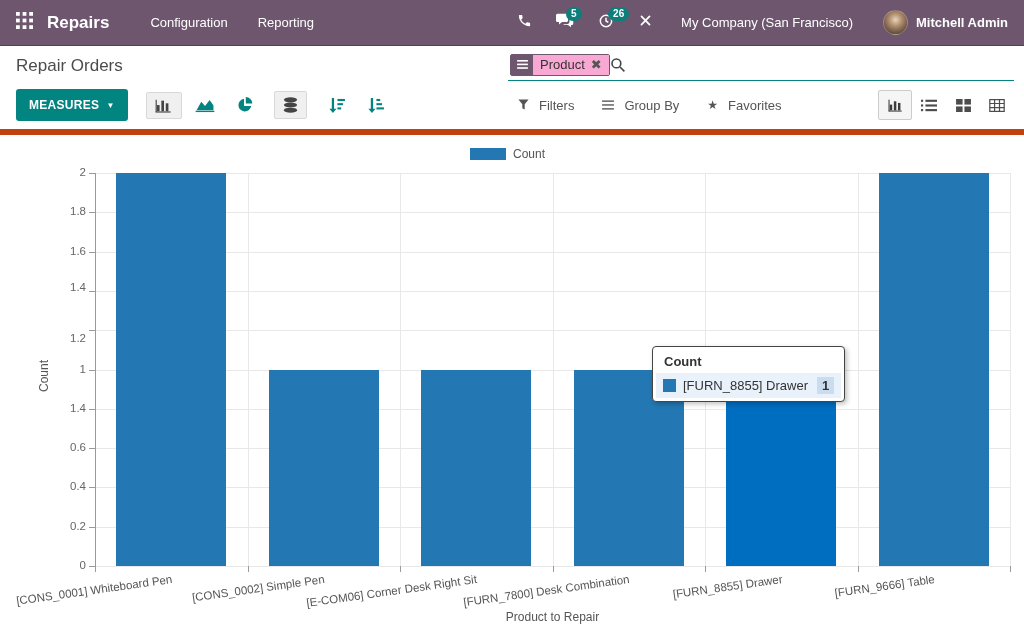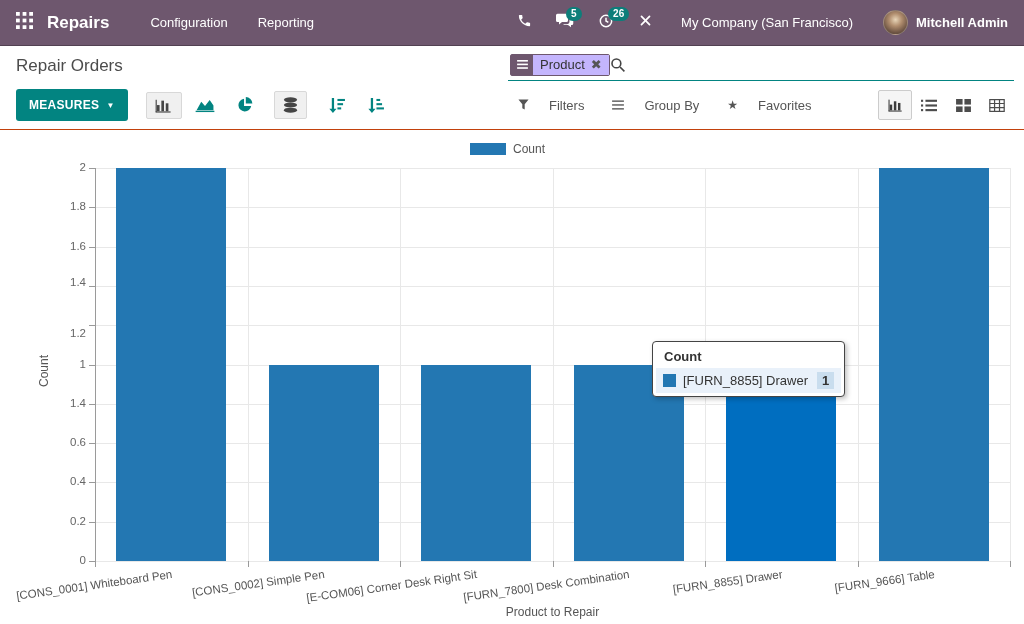--- a/index.html
+++ b/index.html
@@ -25,46 +25,46 @@
   .company-name { font-size:13px; padding:0 16px; cursor:pointer; white-space:nowrap; }
   .user-menu { display:flex; align-items:center; cursor:pointer; padding-left:14px; }
   .avatar {
     width:25px; height:25px; border-radius:50%; margin-right:8px;
     background: radial-gradient(circle at 50% 38%, #e8d5b8 0%, #b08d6e 35%, #6e5544 70%, #4a3a30 100%);
     border:1px solid rgba(255,255,255,.25);
   }
   .user-name { font-size:13px; font-weight:bold; }
 
   
-  .control-panel { padding:0 0 5px 0; border-bottom:1px solid #c2410c; background:#fff; }
+  .control-panel { padding:0 0 5px 0; border-bottom:6px solid #c2410c; background:#fff; }
   .cp-row1 { height:40px; display:flex; align-items:center; padding:0 10px 0 16px; }
   .page-title { font-size:17px; color:#4c4c4c; flex:1; }
   .search-bar {
     width:506px; display:flex; align-items:center; border-bottom:1px solid #028481;
     padding:2px 2px 4px 2px;
   }
   .facet { display:flex; align-items:stretch; border:1px solid #6e576e; border-radius:2px; height:22px; }
   .facet-icon { background:#6e576e; width:22px; display:flex; align-items:center; justify-content:center; }
-  .facet-body { display:flex; align-items:center; padding:0 7px; font-size:13px; color:#333; gap:6px; background:#c4b5fd; }
+  .facet-body { display:flex; align-items:center; padding:0 7px; font-size:13px; color:#333; gap:6px; background:#f9a8d4; }
   .facet-close { color:#555; font-size:13px; cursor:pointer; line-height:1; }
   .search-input { border:none; outline:none; flex:1; font-size:13px; color:#555; padding:2px 6px; font-family:"Liberation Sans",sans-serif; }
   .search-input::placeholder { color:#b8b8b8; }
   .cp-row2 { height:38px; display:flex; align-items:center; padding:0 10px 0 16px; position:relative; }
   .measures-btn {
     background:#028481; color:#fff; font-size:12px; font-weight:bold; border:none;
     padding:9px 13px; border-radius:3px; cursor:pointer; display:flex; align-items:center; gap:7px;
     font-family:"Liberation Sans",sans-serif; letter-spacing:.3px;
   }
   .caret { font-size:8px; }
   .chart-tools { display:flex; align-items:center; margin-left:10px; gap:4px; }
   .tool-btn { padding:5px 8px; border:1px solid transparent; border-radius:2px; cursor:pointer; display:flex; align-items:center; }
   .tool-btn.active { background:#f0f0f0; border-color:#d8d8d8; }
   .tool-btn.gap { margin-left:8px; }
   .center-filters { position:absolute; left:518px; display:flex; align-items:center; gap:28px; }
-  .filter-item { display:flex; align-items:center; gap:20px; font-size:13px; color:#555; cursor:pointer; }
+  .filter-item { display:flex; align-items:center; gap:10px; font-size:13px; color:#555; cursor:pointer; }
   .star-glyph { color:#555; font-size:12px; }
   .view-switcher { margin-left:auto; display:flex; align-items:center; }
   .switch-btn { width:34px; height:30px; display:flex; align-items:center; justify-content:center; cursor:pointer; border:1px solid transparent; border-radius:2px; }
   .switch-btn.active { background:#f5f5f5; border-color:#ccc; }
 
   
   .chart-section { position:relative; height:493px; background:#fff; }
   .legend { position:absolute; left:470px; top:12px; display:flex; align-items:center; gap:7px; cursor:pointer; }
   .legend-swatch { width:36px; height:12px; }
   .legend-label { font-size:12px; color:#555; }

